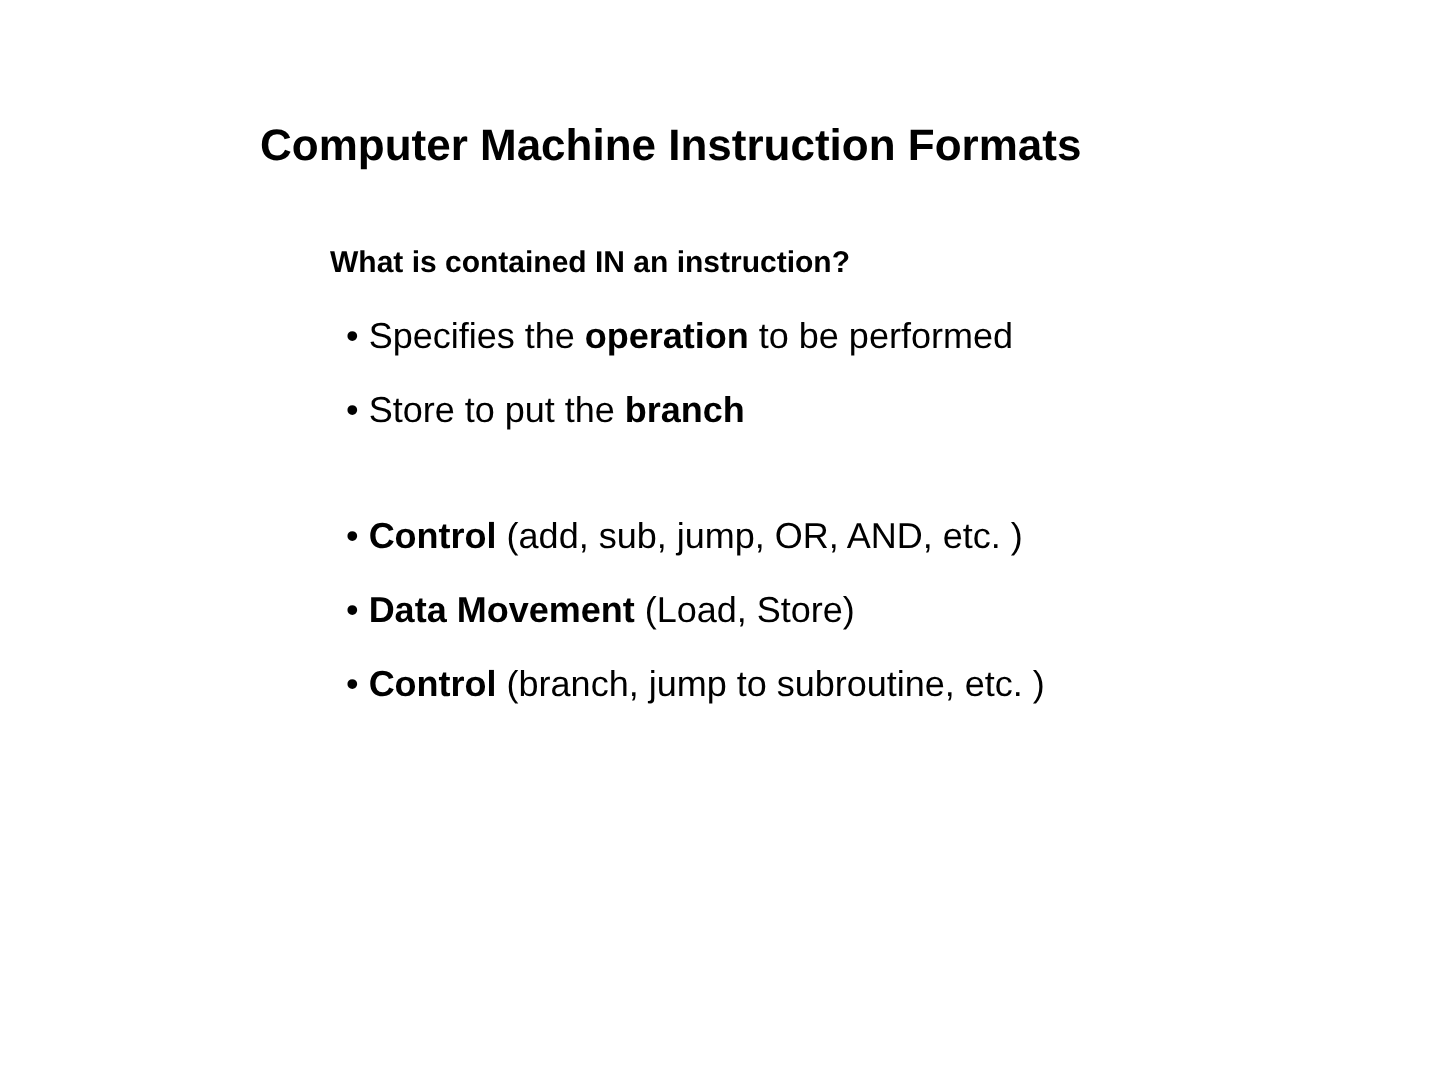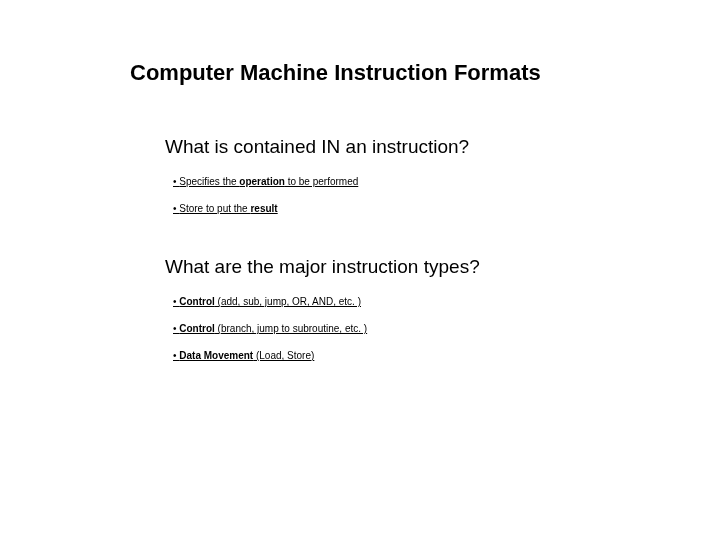--- a/index.html
+++ b/index.html
@@ -13,35 +13,34 @@
       background: #ffffff;
       font-family: Arial, Helvetica, sans-serif;
       color: #000;
       padding: 60px 0 0 0;
     }
     .title {
       font-size: 22px;
       font-weight: bold;
       text-align: left;
       padding-left: 130px;
-      margin-bottom: 50px;
+      margin-bottom: 37px;
     }
     .content {
       padding-left: 165px;
     }
     .question {
-      font-size: 19px;
-      font-weight: normal;
+      font-size: 15px;
+      font-weight: bold;
       margin-bottom: 18px;
     }
     .bullet-item {
-      font-size: 10px;
+      font-size: 18px;
       margin-bottom: 16px;
       padding-left: 8px;
-      text-decoration: underline;
     }
     .bullet-item::before {
       content: "• ";
     }
     .section-gap {
       height: 26px;
     }
     .bold {
       font-weight: bold;
     }
@@ -51,25 +50,24 @@
 
 <div class="title">Computer Machine Instruction Formats</div>
 
 <div class="content">
 
   <div class="question">What is contained IN an instruction?</div>
 
   <div class="bullet-item"><span>Specifies the </span><span class="bold">operation</span><span> to be performed</span></div>
 
 
-  <div class="bullet-item"><span>Store to put the </span><span class="bold">result</span><span></span></div>
+  <div class="bullet-item"><span>Store to put the </span><span class="bold">branch</span><span></span></div>
 
   <div class="section-gap"></div>
 
-  <div class="question">What are the major instruction types?</div>
 
   <div class="bullet-item"><span class="bold">Control</span><span> (add, sub, jump, OR, AND, etc. )</span></div>
 
+  <div class="bullet-item"><span class="bold">Data Movement</span><span> (Load, Store)</span></div>
+
   <div class="bullet-item"><span class="bold">Control</span><span> (branch, jump to subroutine, etc. )</span></div>
-
-  <div class="bullet-item"><span class="bold">Data Movement</span><span> (Load, Store)</span></div>
 
 </div>
 
 </body></html>

